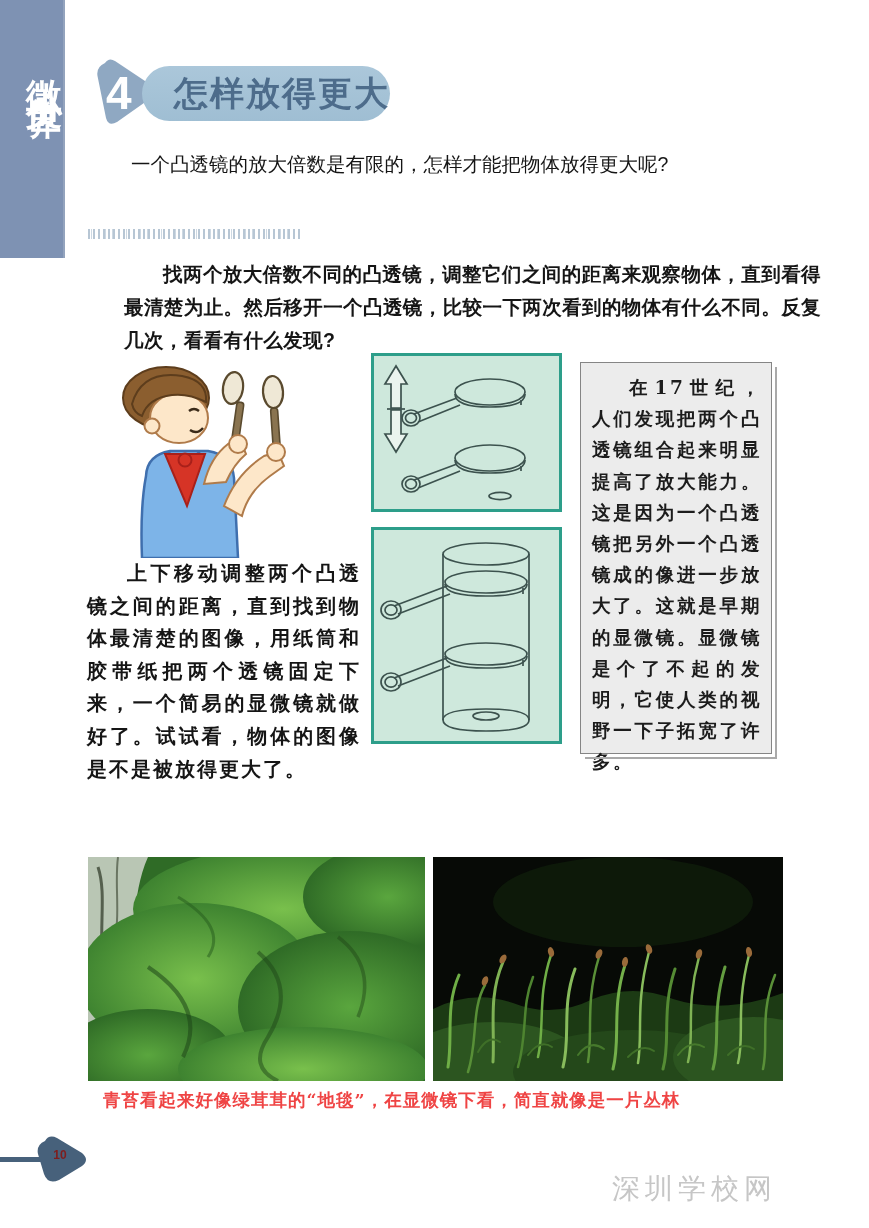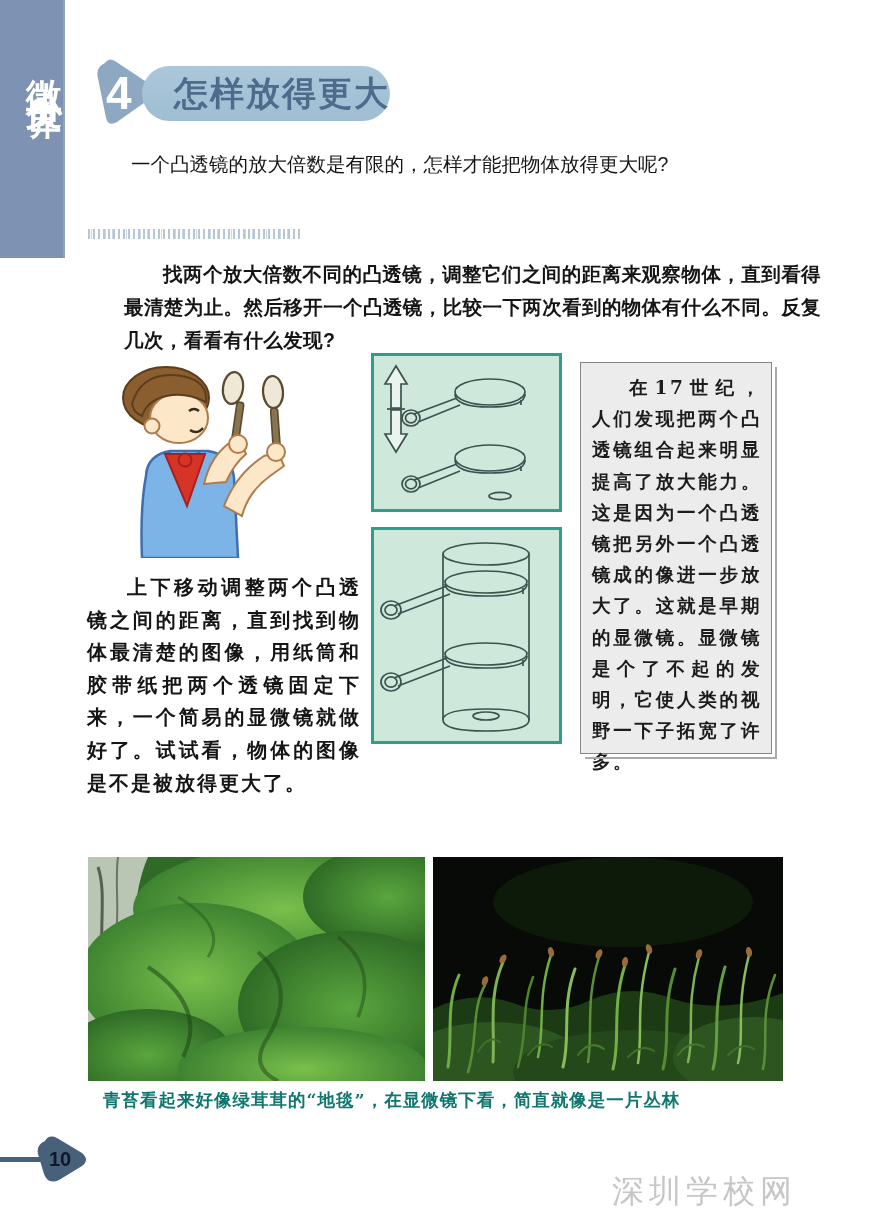--- a/index.html
+++ b/index.html
@@ -24,21 +24,21 @@
 
   .activity-heading{position:absolute;left:115px;top:197px;font-size:24px;font-weight:bold;letter-spacing:2px;}
   .heading-hatch{position:absolute;left:88px;top:229px;width:212px;height:10px;
      background:repeating-linear-gradient(90deg,#b7c6d4 0 2px,rgba(0,0,0,0) 2px 5px),
                 repeating-linear-gradient(90deg,rgba(0,0,0,0) 0 3px,#cdd8e2 3px 4px,rgba(0,0,0,0) 4px 7px);}
 
   .para{font-weight:bold;text-align:justify;}
   .p-find{position:absolute;left:88px;top:258px;width:697px;font-size:19.5px;line-height:33px;
           letter-spacing:.4px;text-indent:2em;margin-left:36px;}
   .p-adjust{position:absolute;left:87px;top:557px;width:274px;font-size:20px;line-height:32.6px;
-          letter-spacing:2px;text-indent:2em;margin-top:14px;}
+          letter-spacing:2px;text-indent:2em;}
   .p-observe{position:absolute;left:88px;top:769px;width:697px;font-size:19.5px;line-height:33px;
           letter-spacing:.4px;text-indent:2em;}
 
   
   .diagbox{position:absolute;background:#cee8dc;border:3px solid #2d9e8a;box-sizing:border-box;}
   .diag1{left:371px;top:353px;width:191px;height:159px;}
   .diag2{left:371px;top:527px;width:191px;height:217px;}
   .diagbox svg{display:block;width:100%;height:100%;}
 
   
@@ -53,29 +53,29 @@
   
   .boy{position:absolute;left:86px;top:356px;width:268px;height:202px;}
 
   
   .photo{position:absolute;top:857px;height:224px;overflow:hidden;}
   .photo-left{left:88px;width:337px;}
   .photo-right{left:433px;width:350px;}
   .photo svg{display:block;width:100%;height:100%;}
 
   .caption{position:absolute;left:103px;top:1088px;width:640px;font-family:"DejaVu Serif",serif;
-           font-weight:bold;font-size:17.5px;letter-spacing:1px;color:#0f766e;}
+           font-weight:bold;font-size:17.5px;letter-spacing:1px;color:#ef4444;}
 
   
   .page-line{position:absolute;left:0;top:1157px;width:46px;height:5px;background:#47617b;}
   .page-badge{position:absolute;left:36px;top:1135px;width:54px;height:50px;}
   .page-badge .num{position:absolute;left:0;top:13px;width:48px;text-align:center;
-           color:#0f172a;font-size:20px;font-weight:bold;}
-  .watermark{position:absolute;right:72px;top:1170px;font-family:"DejaVu Serif",serif;
-           font-size:32px;letter-spacing:5px;color:#c6c6c6;}
+           color:#7f1d1d;font-size:12px;font-weight:bold;}
+  .watermark{position:absolute;right:92px;top:1170px;font-family:"DejaVu Serif",serif;
+           font-size:28px;letter-spacing:5px;color:#c6c6c6;}
 </style>
 </head>
 <body>
 
 <div class="page">
 
   <div class="unit-band">
     <div class="vtext">微小世界</div>
   </div>
 

